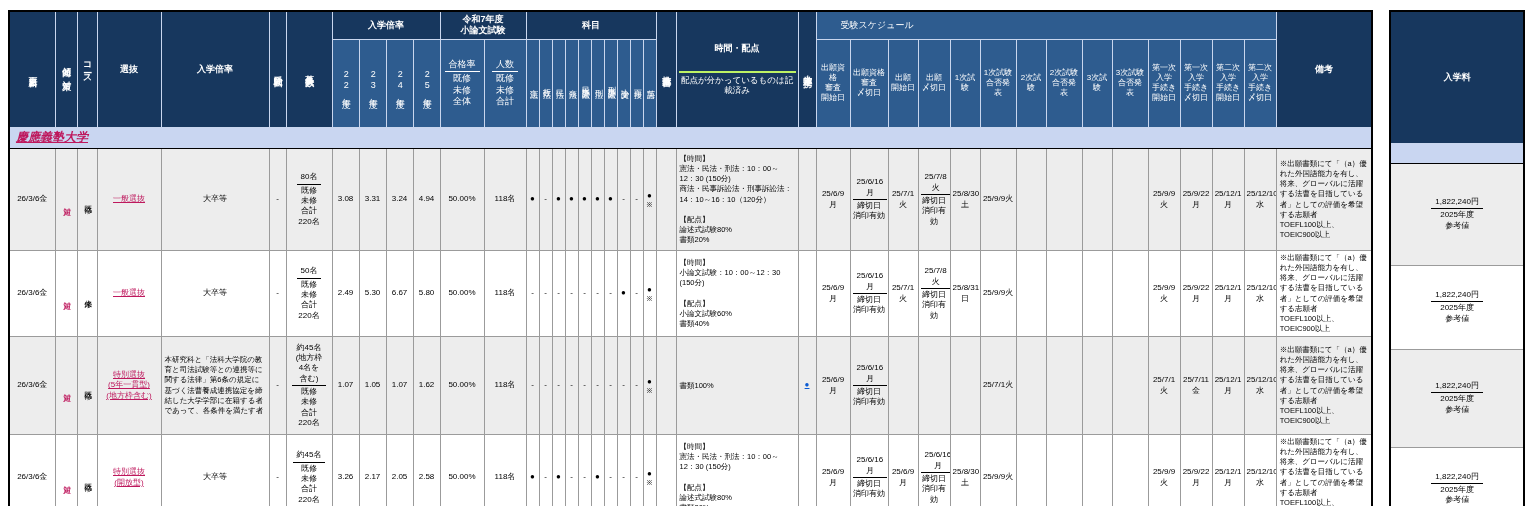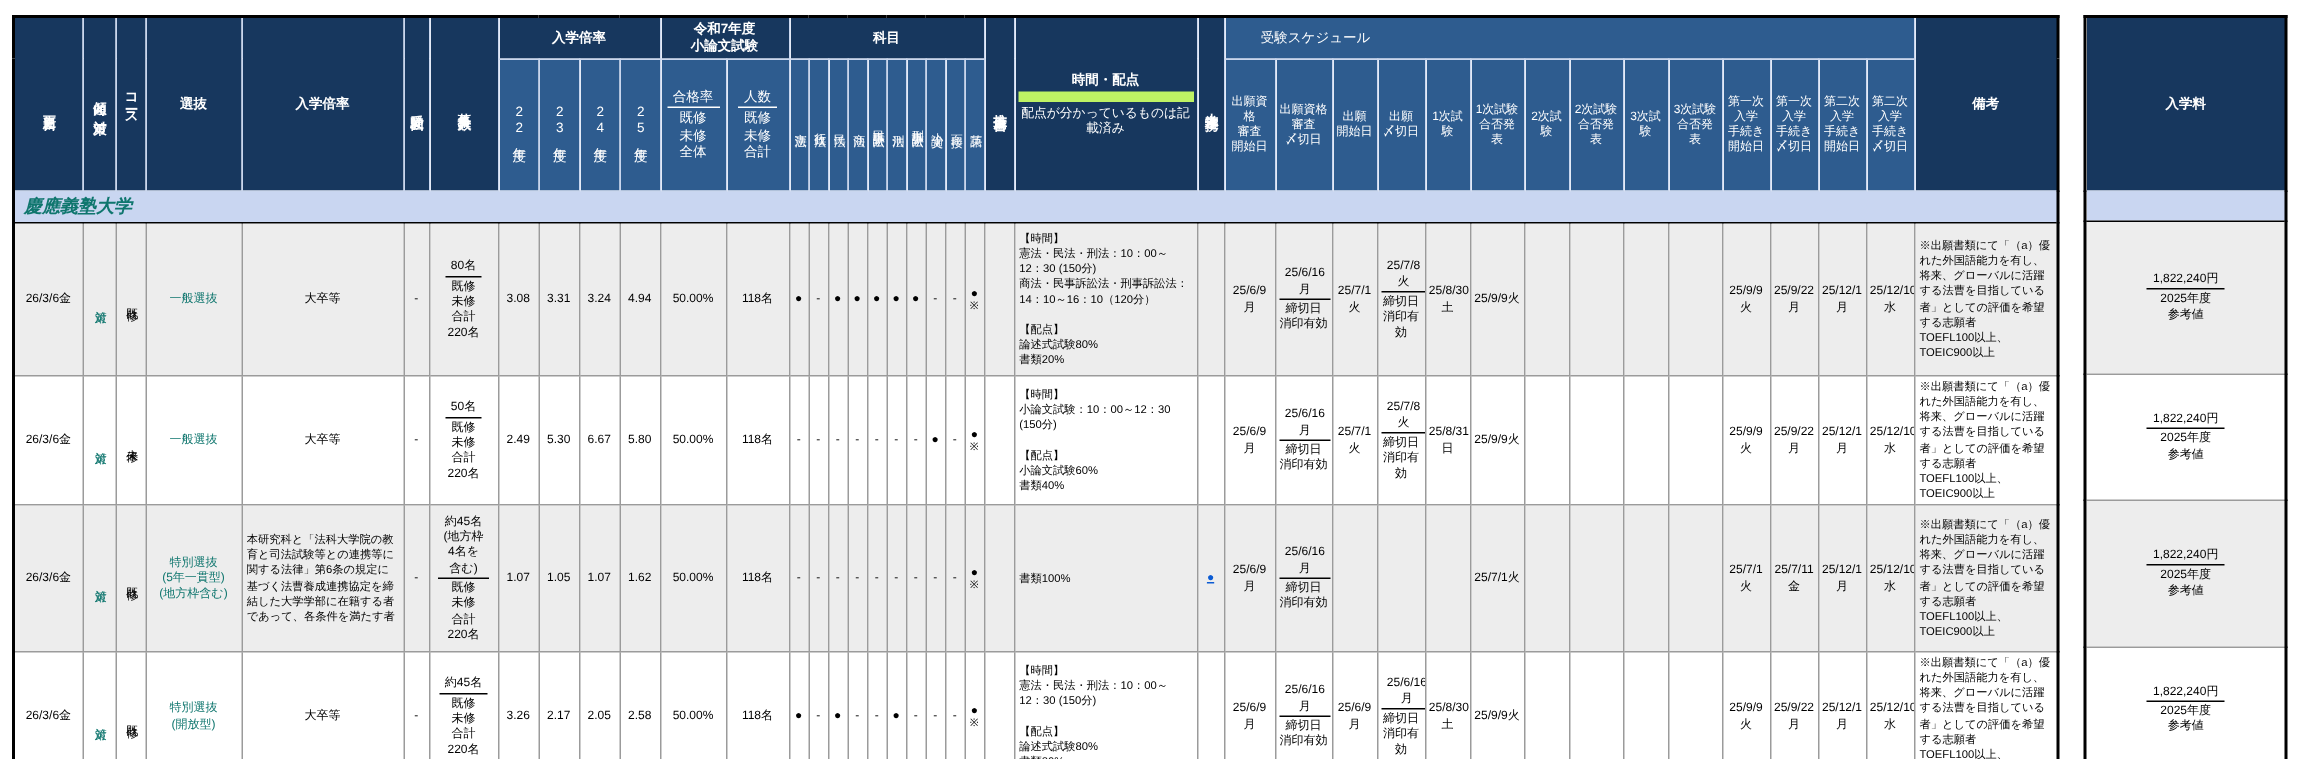--- a/index.html
+++ b/index.html
@@ -12,34 +12,34 @@
   thead th{color:#fff;font-weight:bold;font-size:9px;border:1px solid #c9d6ee;line-height:1.25;}
   thead th.g{background:#17375e;}
   thead th.s{background:#2e5c8f;font-weight:normal;}
   thead th.left{text-align:left;padding-left:24px;}
   .v span.vt{writing-mode:vertical-rl;text-orientation:upright;letter-spacing:1px;display:inline-block;line-height:1.05;}
   .pre{white-space:pre-line;}
   td{font-size:8px;line-height:1.3;}
   td.l{text-align:left;padding:2px 3px;}
   td.sm{font-size:7.5px;line-height:1.35;}
   tr.band td{background:#c9d6f1;text-align:left;padding:2px 4px 3px 6px;border-bottom:1px solid #000;}
-  a.lk{color:#0f766e;cursor:pointer;}
+  a.lk{color:#be185d;text-decoration:underline;cursor:pointer;}
   a.uni{font-size:12px;font-weight:bold;font-style:italic;}
   tbody tr.r0 td,tbody tr.r2 td{background:#ededed;}
   tbody tr.r1 td,tbody tr.r3 td{background:#ffffff;}
   tbody td{border-color:#9b9b9b;}
   tbody tr td{border-top:1px solid #454545;}
   .fr .ftop{display:inline-block;border-bottom:1px solid #000;padding:0 4px 1px;margin-bottom:1px;white-space:pre-line;}
   .fr .fbot{display:block;white-space:pre-line;}
   thead .fr .ftop{border-bottom:1px solid #fff;}
   .dotcell .kome{display:block;font-size:7px;line-height:1;}
   .dot{font-size:8px;}
   .bluedot{color:#0b5bd3;text-decoration:underline;}
   td.dash-l{border-left-style:dashed;}
-  .hd-time .tp-top{display:block;border-bottom:7px solid #bef264;padding-bottom:2px;margin-bottom:2px;}
+  .hd-time .tp-top{display:block;border-bottom:2px solid #bef264;padding-bottom:17px;margin-bottom:2px;}
   .hd-time .tp-bot{display:block;font-weight:normal;font-size:8.5px;}
 </style>
 </head>
 <body>
 
 <div class="wrap">
   <table id="maintbl">
     <colgroup>
         <col style="width: 46px;">
         <col style="width: 22px;">
@@ -407,21 +407,21 @@
           <td class="dash-l">25/9/22月</td>
           <td class="dash-l">25/12/1月</td>
           <td class="dash-l">25/12/10水</td>
           <td class="l pre sm">※出願書類にて「（a）優れた外国語能力を有し、将来、グローバルに活躍する法曹を目指している者」としての評価を希望する志願者
 TOEFL100以上、TOEIC900以上</td>
         </tr>
       </tbody>
   </table>
   <table id="feetbl">
     <thead>
-        <tr style="height: 116px;">
+        <tr style="height: 132px;">
           <th class="g">入学料</th>
         </tr>
       </thead>
     <tbody>
         <tr class="band" style="height: 20px;">
           <td></td>
         </tr>
         <tr class="r0" style="height: 102px;">
           <td>
             <div class="fr"><span class="ftop">1,822,240円</span><span class="fbot">2025年度

